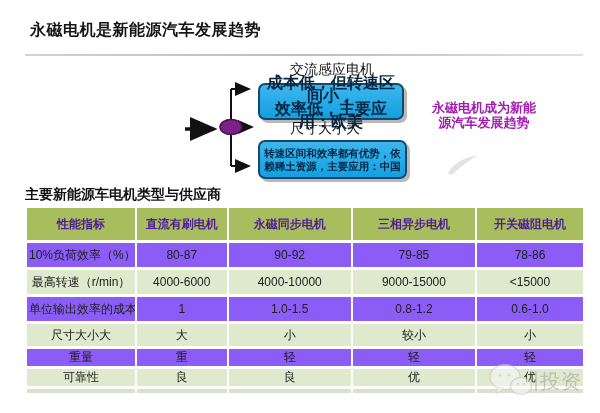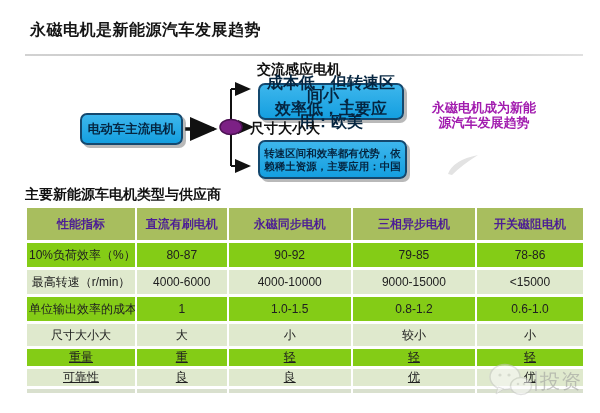--- a/index.html
+++ b/index.html
@@ -26,21 +26,21 @@
     border:2px solid #14486e;border-radius:7px;
     box-shadow:3px 3px 0 rgba(100,100,100,.45);
     color:#052540;font-weight:bold;
     display:flex;align-items:center;justify-content:center;text-align:center;
     box-sizing:border-box;
   }
   .root-box{left:80px;top:113px;width:103px;height:32px;font-size:12.5px;}
   .branch-box-top{left:258px;top:83px;width:146px;height:37px;font-size:16px;line-height:13px;}
   .branch-box-bottom{left:258px;top:140px;width:149px;height:39px;font-size:10.5px;line-height:13px;}
   .branch-heading{
-    position:absolute;font-weight:bold;color:#111;text-align:left;width:150px;
+    position:absolute;font-weight:normal;color:#111;text-align:center;width:150px;
   }
   .heading-top{left:257px;top:61px;font-size:14px;}
   .heading-mid{left:250px;top:120px;font-size:14px;}
   .conclusion{
     position:absolute;left:405px;top:100px;width:158px;
     font-size:13px;font-weight:bold;line-height:15px;text-align:center;color:#a21caf;
   }
   
   .table-title{
     position:absolute;left:25px;top:186px;width:560px;
@@ -53,24 +53,24 @@
   }
   table.spec th{
     background:#a8be5e;color:#4c1d95;font-weight:bold;
     height:20px;text-align:center;padding:6px 2px;
   }
   table.spec td{
     text-align:center;color:#202020;height:22px;padding:0 2px;
     overflow:hidden;white-space:nowrap;
   }
   tr.row-green td{background:#dfe9cd;}
-  tr.row-light td{background:#84cc16;}
+  tr.row-light td{background:#8b5cf6;}
   tr.row-partial td{background:#d9e0ce;height:4px;}
   tr.tall td{height:24px;}
-  tr.short td{height:17px;text-decoration:underline;}
+  tr.short td{height:17px;}
   
   .watermark{
     position:absolute;left:488px;top:360px;width:110px;height:42px;
     display:flex;align-items:center;opacity:.55;
   }
   .watermark-text{
     font-size:20px;color:#9a9a9a;letter-spacing:1px;white-space:nowrap;
   }
   .wm-bar{display:inline-block;width:2px;height:20px;background:#b5b5b5;margin:0 3px 0 1px;}
 </style>
@@ -90,23 +90,20 @@
     </defs>
     <path d="M185,129 L214,129" stroke="#111" stroke-width="3.5" marker-end="url(#arw)"></path>
     <path d="M231,89 L231,166" stroke="#111" stroke-width="2" fill="none"></path>
     <path d="M231,89 L249,89" stroke="#111" stroke-width="2" marker-end="url(#arw)"></path>
     <path d="M243,127 L252,127" stroke="#111" stroke-width="2" marker-end="url(#arw)"></path>
     <path d="M231,166 L249,166" stroke="#111" stroke-width="2" marker-end="url(#arw)"></path>
     <ellipse cx="231" cy="127" rx="11" ry="7.5" fill="#7c2185" stroke="#4c1153" stroke-width="1.5"></ellipse>
     <path d="M448,174 Q453,160 478,155 Q462,165 452,175 Z" fill="#e3e3e3"></path>
   </svg>
 
-  <div class="bluebox root-box">
-    <span>电动车主流电机</span>
-  </div>
 
   <div class="branch-heading heading-top">交流感应电机</div>
 
   <div class="bluebox branch-box-top">
     <span>
       <span>成本低，但转速区间小，</span><br>
       <span>效率低，主要应用：欧美</span>
     </span>
   </div>
 

